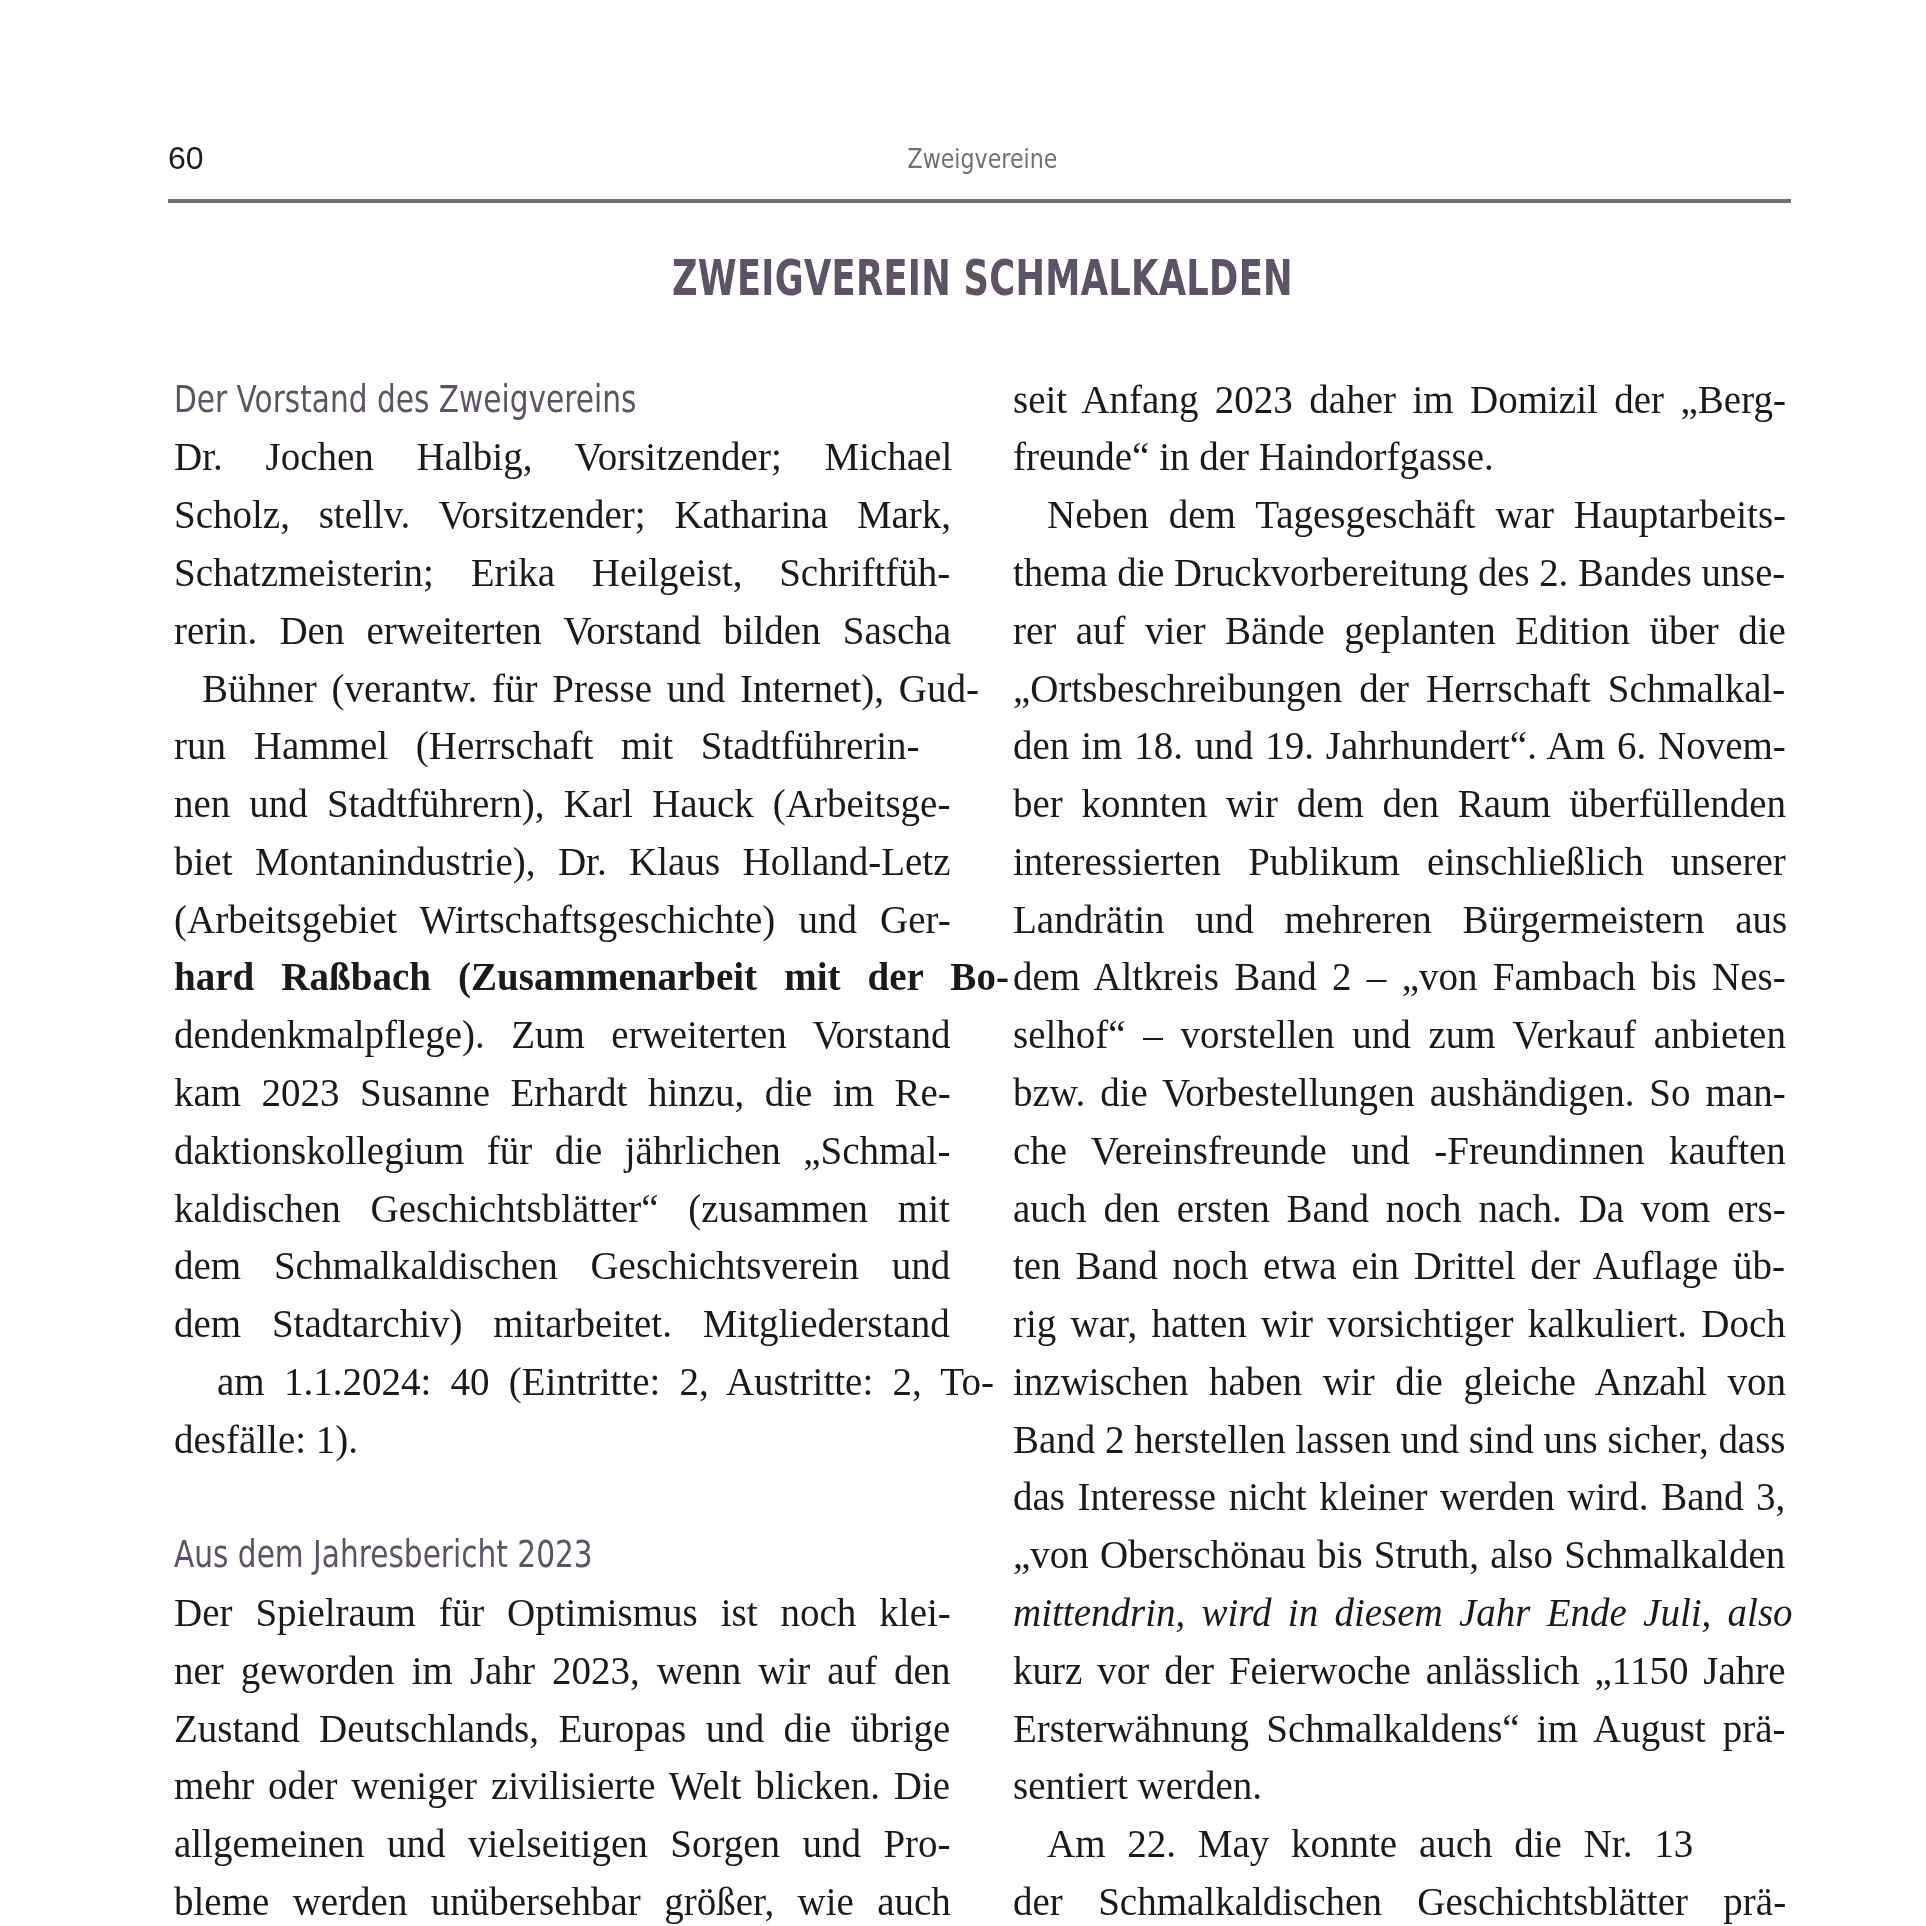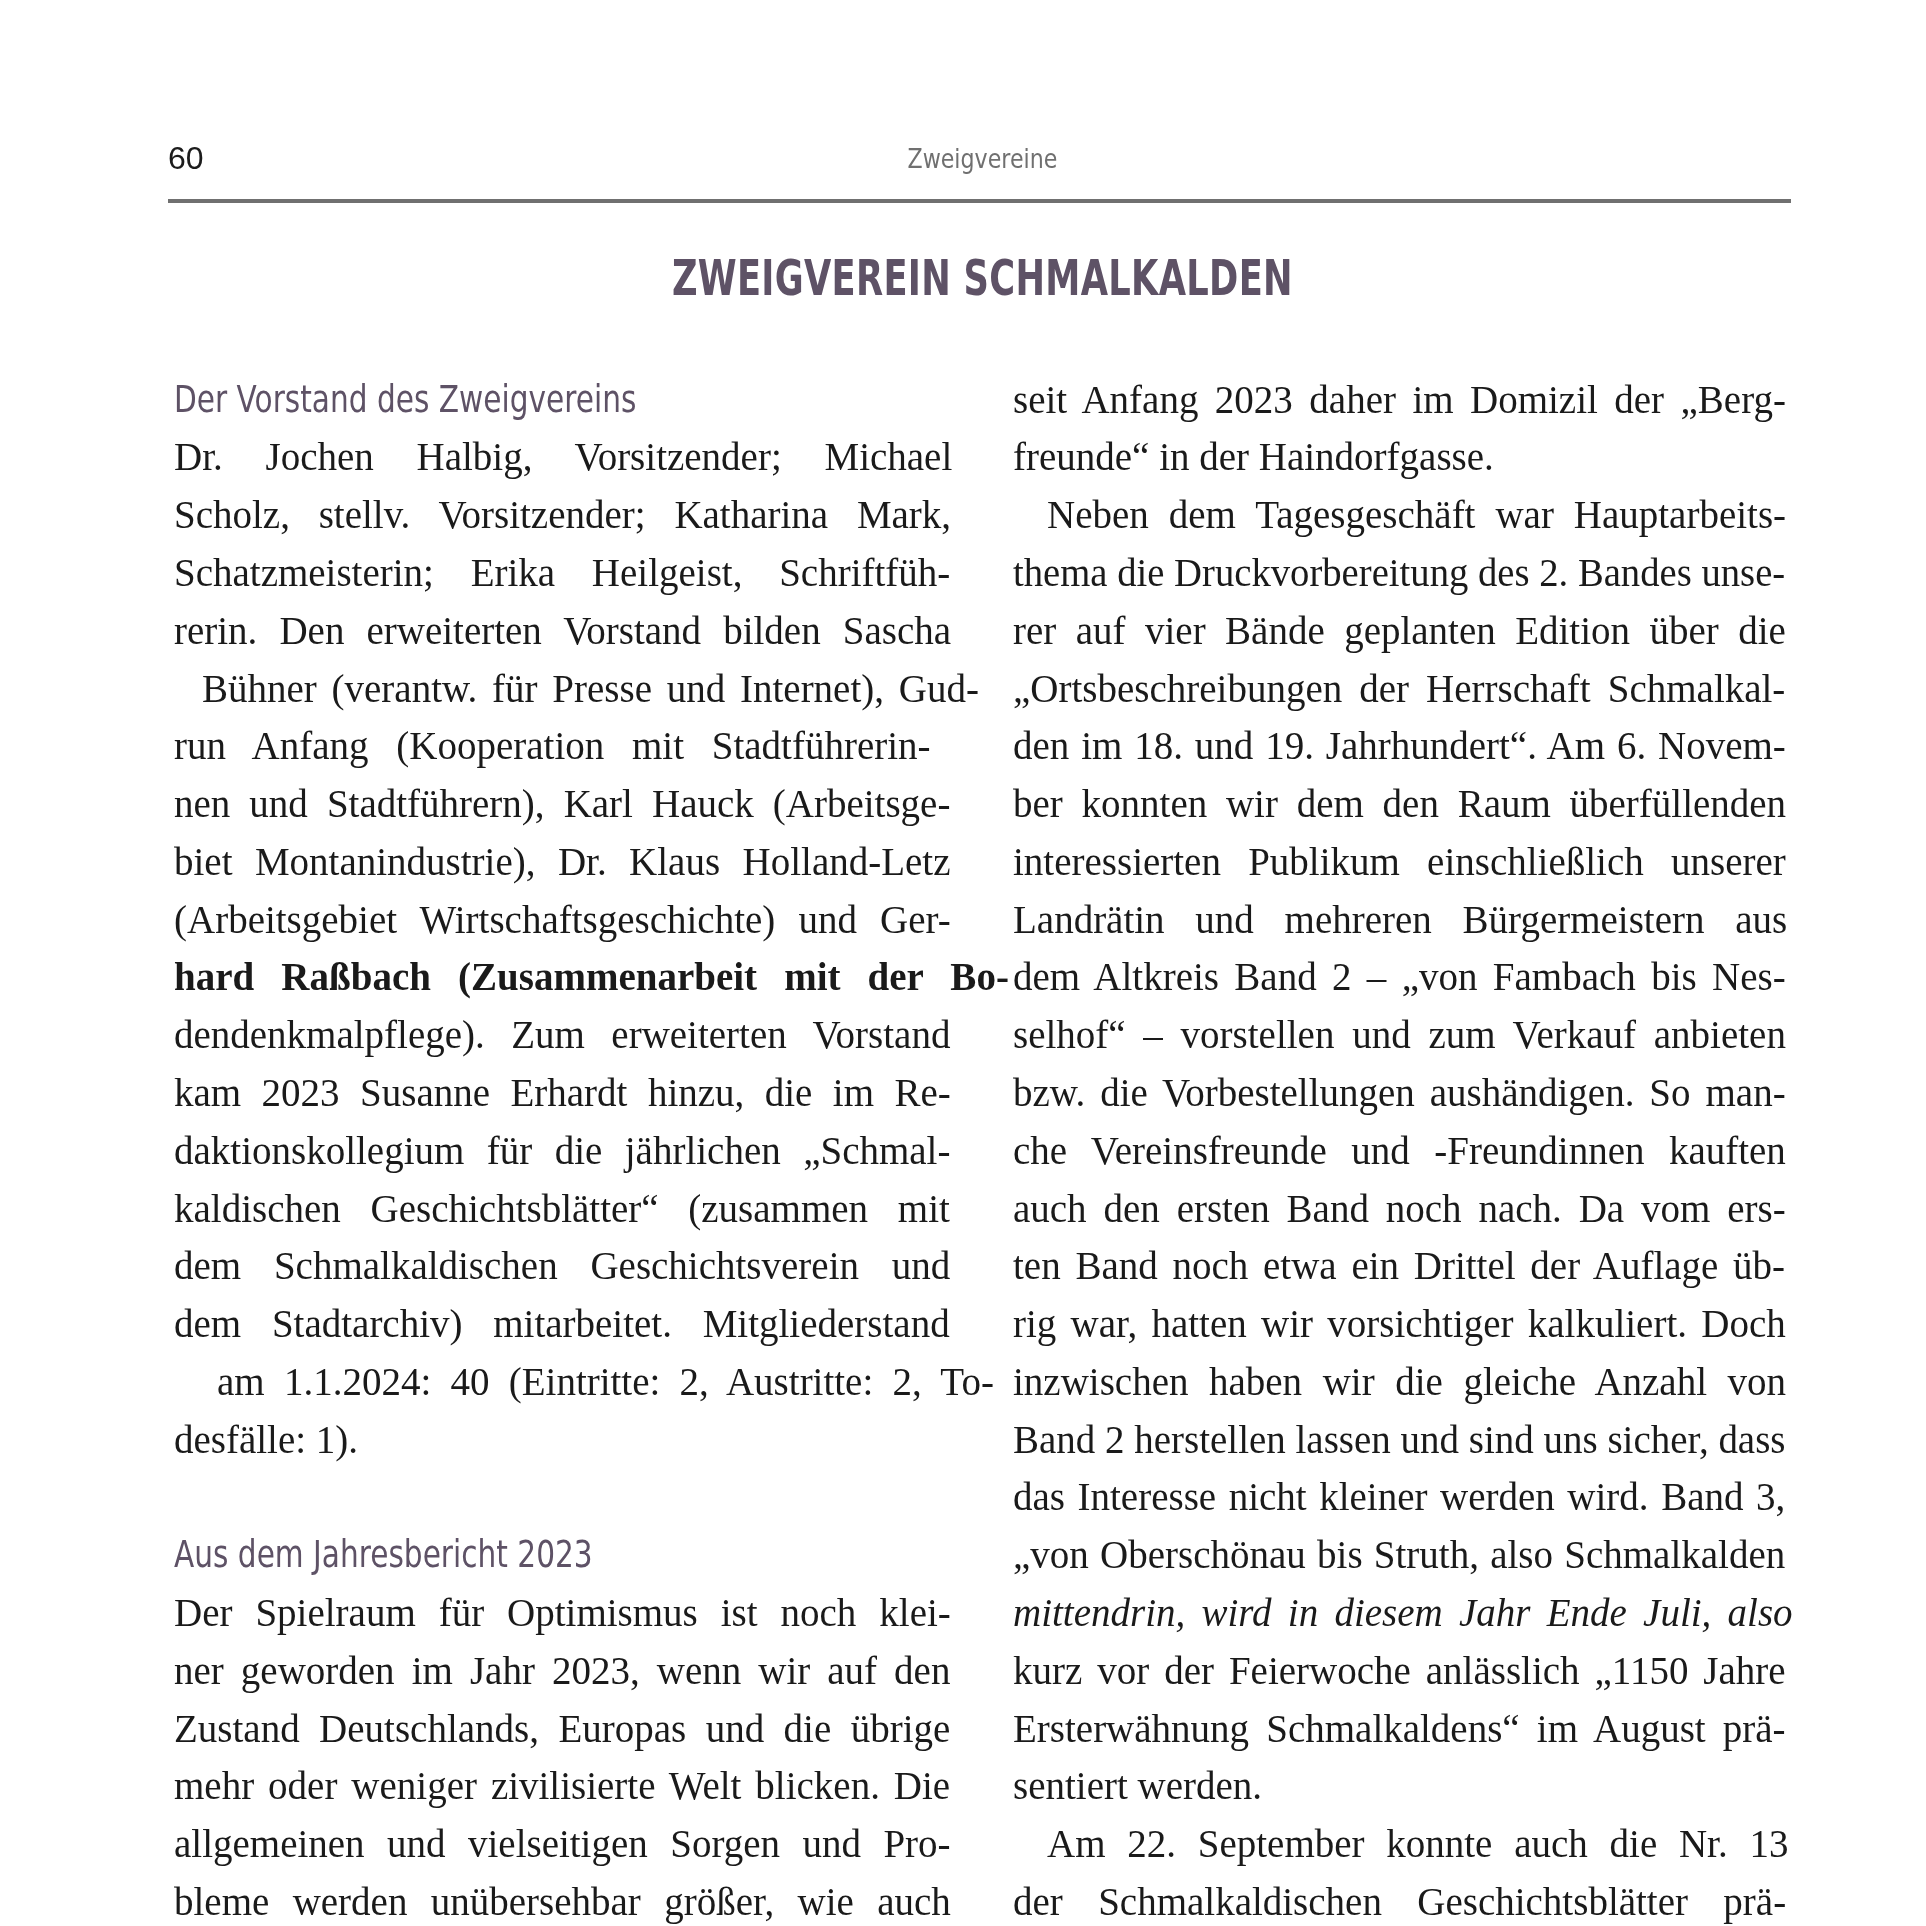--- a/index.html
+++ b/index.html
@@ -58,21 +58,21 @@
   <h1 class="title" style="margin:0;">ZWEIGVEREIN SCHMALKALDEN</h1>
 
   <div class="col col-left">
     <div class="heading" style="top:371px;">Der Vorstand des Zweigvereins</div>
 
     <div class="line" style="top:428px;"><span class="t" style="display: inline-block; width: auto; white-space: nowrap; word-spacing: 33px;">Dr. Jochen Halbig, Vorsitzender; Michael</span></div>
     <div class="line" style="top:486px;"><span class="t" style="display: inline-block; width: auto; white-space: nowrap; word-spacing: 19px;">Scholz, stellv. Vorsitzender; Katharina Mark,</span></div>
     <div class="line" style="top:544px;"><span class="t" style="display: inline-block; width: auto; white-space: nowrap; word-spacing: 27px;">Schatzmeisterin; Erika Heilgeist, Schriftfüh-</span></div>
     <div class="line" style="top:602px;"><span class="t" style="display: inline-block; width: auto; white-space: nowrap; word-spacing: 12.3px;">rerin. Den erweiterten Vorstand bilden Sascha</span></div>
     <div class="line" style="top:660px;"><span class="t" style="display: inline-block; width: auto; white-space: nowrap; word-spacing: 5px; margin-left: 28px;">Bühner (verantw. für Presse und Internet), Gud-</span></div>
-    <div class="line" style="top:717px;"><span class="t" style="display: inline-block; width: auto; white-space: nowrap; word-spacing: 18px;">run Anfang (Kooperation mit Stadtführerin-</span></div>
+    <div class="line" style="top:717px;"><span class="t" style="display: inline-block; width: auto; white-space: nowrap; word-spacing: 18px;">run Hammel (Herrschaft mit Stadtführerin-</span></div>
     <div class="line" style="top:775px;"><span class="t" style="display: inline-block; width: auto; white-space: nowrap; word-spacing: 9.3px;">nen und Stadtführern), Karl Hauck (Arbeitsge-</span></div>
     <div class="line" style="top:833px;"><span class="t" style="display: inline-block; width: auto; white-space: nowrap; word-spacing: 12.7px;">biet Montanindustrie), Dr. Klaus Holland-Letz</span></div>
     <div class="line" style="top:891px;"><span class="t" style="display: inline-block; width: auto; white-space: nowrap; word-spacing: 13.4px;">(Arbeitsgebiet Wirtschaftsgeschichte) und Ger-</span></div>
     <div class="line" style="top:948px;"><span class="t" style="display: inline-block; width: auto; white-space: nowrap; word-spacing: 17.4px; font-weight: bold;">hard Raßbach (Zusammenarbeit mit der Bo-</span></div>
     <div class="line" style="top:1006px;"><span class="t" style="display: inline-block; width: auto; white-space: nowrap; word-spacing: 16.7px;">dendenkmalpflege). Zum erweiterten Vorstand</span></div>
     <div class="line" style="top:1064px;"><span class="t" style="display: inline-block; width: auto; white-space: nowrap; word-spacing: 10.7px;">kam 2023 Susanne Erhardt hinzu, die im Re-</span></div>
     <div class="line" style="top:1122px;"><span class="t" style="display: inline-block; width: auto; white-space: nowrap; word-spacing: 12.7px;">daktionskollegium für die jährlichen „Schmal-</span></div>
     <div class="line" style="top:1180px;"><span class="t" style="display: inline-block; width: auto; white-space: nowrap; word-spacing: 20px;">kaldischen Geschichtsblätter“ (zusammen mit</span></div>
     <div class="line" style="top:1237px;"><span class="t" style="display: inline-block; width: auto; white-space: nowrap; word-spacing: 23px;">dem Schmalkaldischen Geschichtsverein und</span></div>
     <div class="line" style="top:1295px;"><span class="t" style="display: inline-block; width: auto; white-space: nowrap; word-spacing: 21px;">dem Stadtarchiv) mitarbeitet. Mitgliederstand</span></div>
@@ -109,19 +109,19 @@
     <div class="line" style="top:1237px;"><span class="t" style="display: inline-block; width: auto; white-space: nowrap; word-spacing: 5px;">ten Band noch etwa ein Drittel der Auflage üb-</span></div>
     <div class="line" style="top:1295px;"><span class="t" style="display: inline-block; width: auto; white-space: nowrap; word-spacing: 4.5px;">rig war, hatten wir vorsichtiger kalkuliert. Doch</span></div>
     <div class="line" style="top:1353px;"><span class="t" style="display: inline-block; width: auto; white-space: nowrap; word-spacing: 10.8px;">inzwischen haben wir die gleiche Anzahl von</span></div>
     <div class="line" style="top:1411px;"><span class="t" style="display: inline-block; width: auto; white-space: nowrap; transform-origin: 0px 50%; transform: scaleX(0.999505);">Band 2 herstellen lassen und sind uns sicher, dass</span></div>
     <div class="line" style="top:1468px;"><span class="t" style="display: inline-block; width: auto; white-space: nowrap; word-spacing: 2.8px;">das Interesse nicht kleiner werden wird. Band 3,</span></div>
     <div class="line" style="top:1526px;"><span class="t" style="display: inline-block; width: auto; white-space: nowrap; word-spacing: 1.5px;">„von Oberschönau bis Struth, also Schmalkalden</span></div>
     <div class="line" style="top:1584px;"><span class="t" style="display: inline-block; width: auto; white-space: nowrap; word-spacing: 6.5px; font-style: italic;">mittendrin, wird in diesem Jahr Ende Juli, also</span></div>
     <div class="line" style="top:1642px;"><span class="t" style="display: inline-block; width: auto; white-space: nowrap; word-spacing: 5.2px;">kurz vor der Feierwoche anlässlich „1150 Jahre</span></div>
     <div class="line" style="top:1700px;"><span class="t" style="display: inline-block; width: auto; white-space: nowrap; word-spacing: 7.4px;">Ersterwähnung Schmalkaldens“ im August prä-</span></div>
     <div class="line last" style="top:1757px;"><span class="t" style="display: inline-block; width: auto; white-space: nowrap;">sentiert werden.</span></div>
-    <div class="line indent" style="top:1815px;"><span class="t" style="display: inline-block; width: auto; white-space: nowrap; word-spacing: 12px;">Am 22. September konnte auch die Nr. 13</span></div>
+    <div class="line indent" style="top:1815px;"><span class="t" style="display: inline-block; width: auto; white-space: nowrap; word-spacing: 12px;">Am 22. May konnte auch die Nr. 13</span></div>
     <div class="line" style="top:1873px;"><span class="t" style="display: inline-block; width: auto; white-space: nowrap; word-spacing: 25.6px;">der Schmalkaldischen Geschichtsblätter prä-</span></div>
 
   </div>
 
 </div>
 
 
 </body></html>

